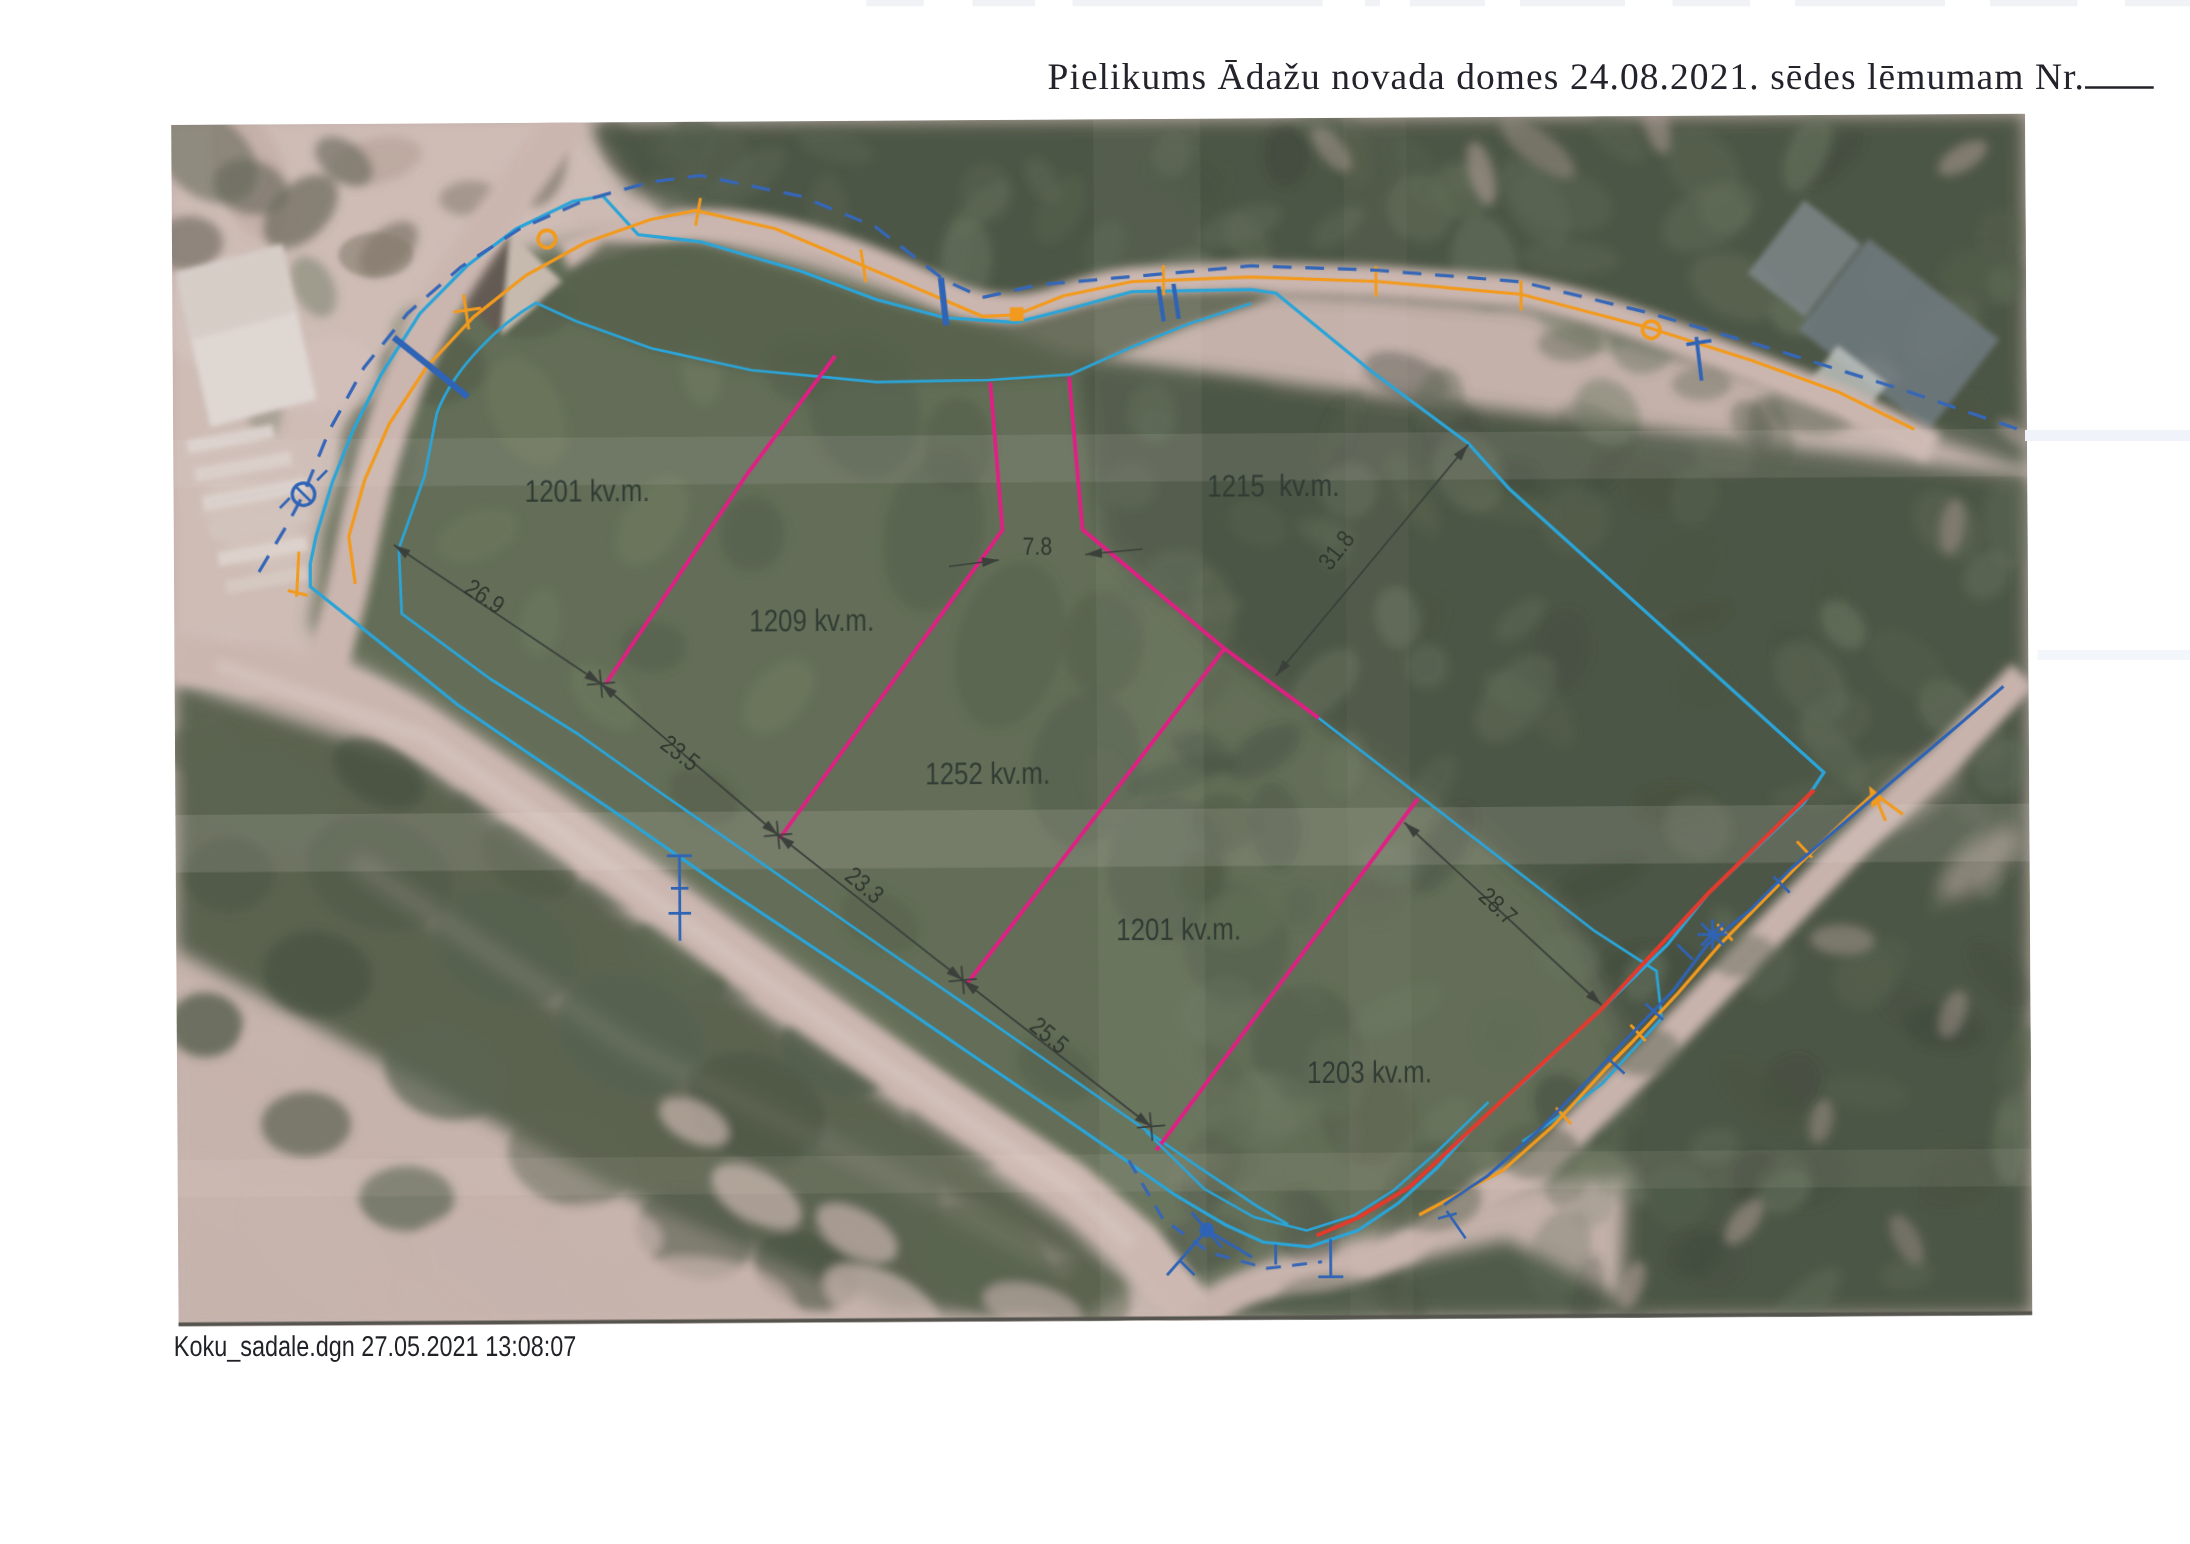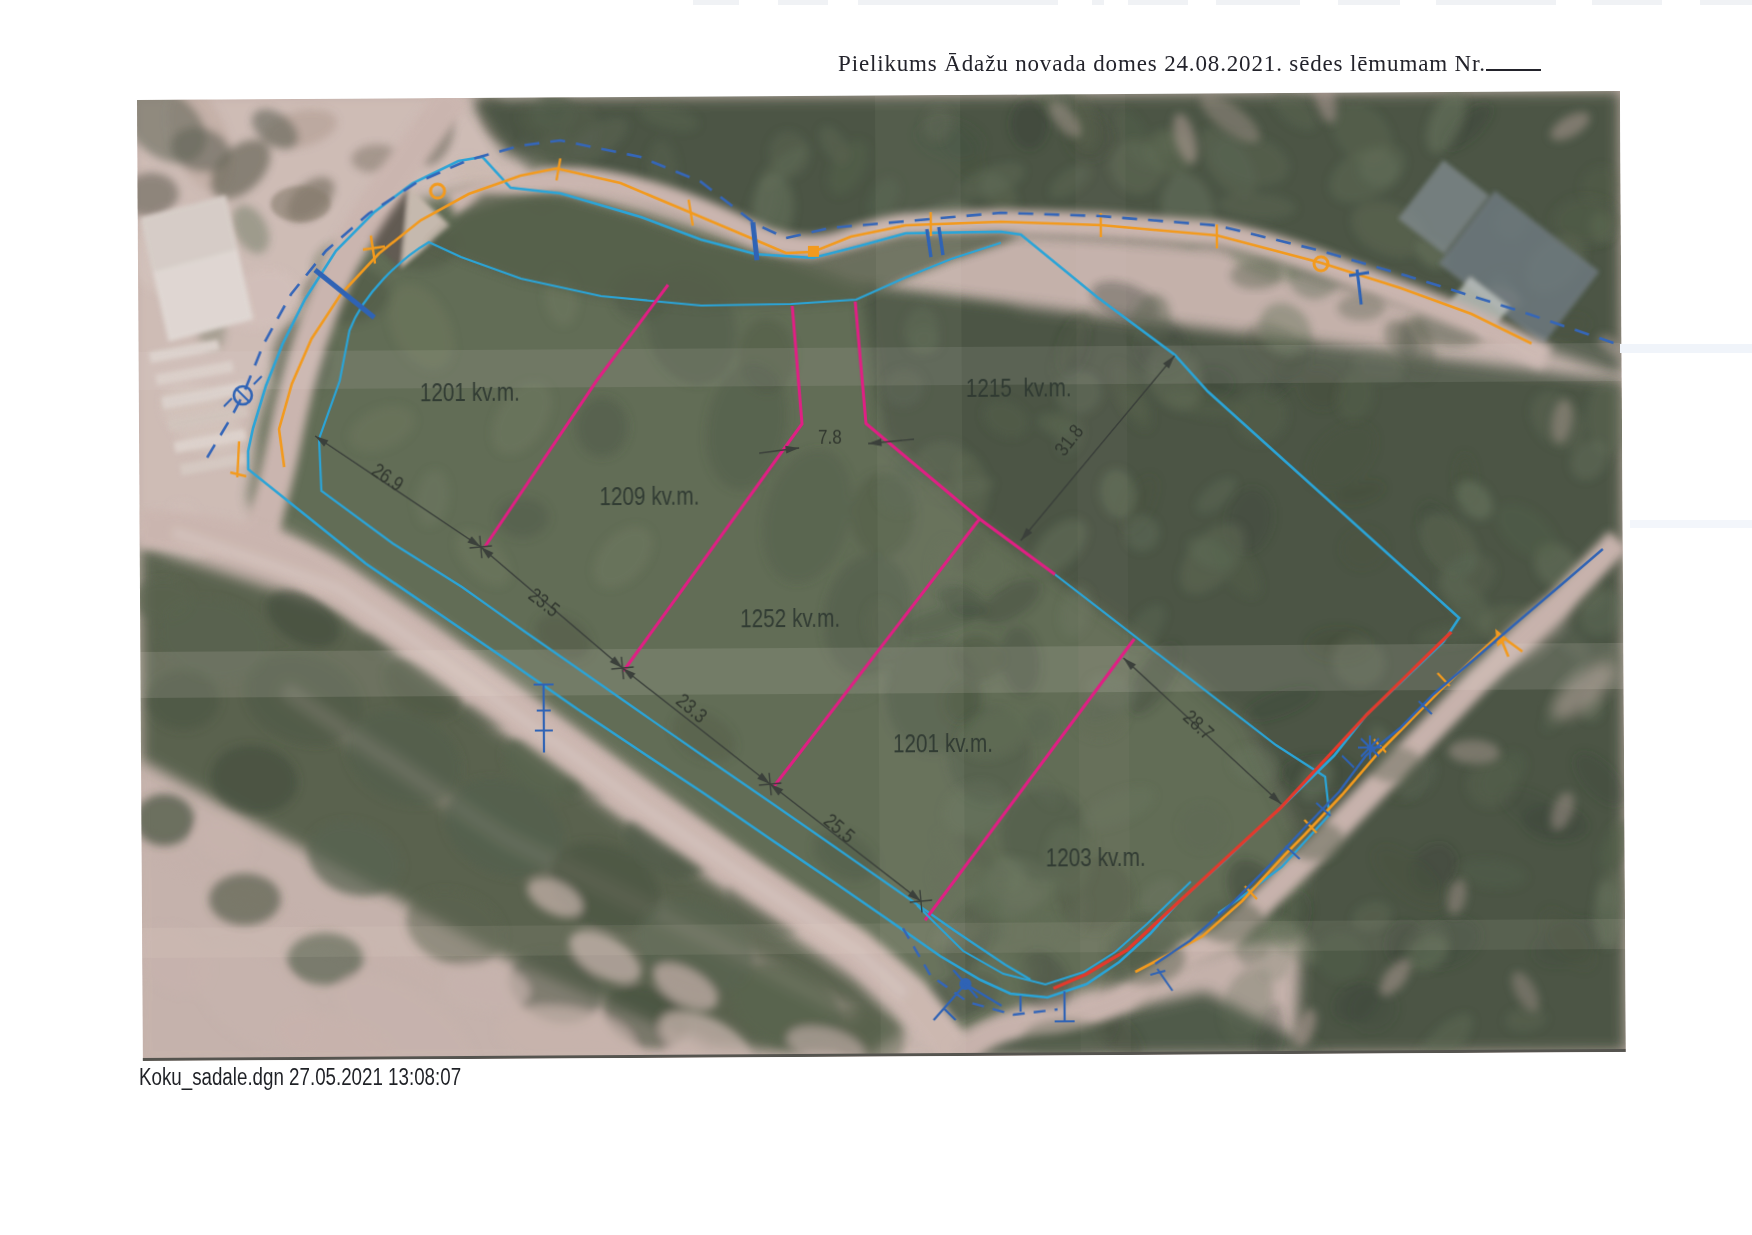--- a/index.html
+++ b/index.html
@@ -9,21 +9,21 @@
 <div class="abs" style="left:693px;top:0;width:46px;height:5px;background:#f0f2f5;"></div>
 <div class="abs" style="left:778px;top:0;width:50px;height:5px;background:#f0f2f5;"></div>
 <div class="abs" style="left:858px;top:0;width:200px;height:5px;background:#f0f2f5;"></div>
 <div class="abs" style="left:1092px;top:0;width:12px;height:5px;background:#f0f2f5;"></div>
 <div class="abs" style="left:1128px;top:0;width:60px;height:5px;background:#f0f2f5;"></div>
 <div class="abs" style="left:1216px;top:0;width:84px;height:5px;background:#f0f2f5;"></div>
 <div class="abs" style="left:1338px;top:0;width:62px;height:5px;background:#f0f2f5;"></div>
 <div class="abs" style="left:1436px;top:0;width:120px;height:5px;background:#f0f2f5;"></div>
 <div class="abs" style="left:1592px;top:0;width:70px;height:5px;background:#f0f2f5;"></div>
 <div class="abs" style="left:1700px;top:0;width:52px;height:5px;background:#f0f2f5;"></div>
-<div class="abs" style="left:838px;top:43px;width:760px;font-family:'Liberation Serif',serif;font-size:23px;letter-spacing:0.85px;color:#23232b;white-space:nowrap;">Pielikums Ādažu novada domes 24.08.2021. sēdes lēmumam Nr.<span style="display:inline-block;width:55px;border-bottom:2px solid #23232b;height:26px;"></span></div>
+<div class="abs" style="left:838px;top:43px;width:760px;font-family:'Liberation Serif',serif;font-size:30px;letter-spacing:0.85px;color:#23232b;white-space:nowrap;">Pielikums Ādažu novada domes 24.08.2021. sēdes lēmumam Nr.<span style="display:inline-block;width:55px;border-bottom:2px solid #23232b;height:26px;"></span></div>
 
 <div class="abs" style="left:137px;top:100px;width:1483px;height:961px;transform:rotate(-0.35deg);transform-origin:0 0;overflow:hidden;">
 <svg width="1483" height="961" viewBox="0 0 1483 961">
 <defs>
 <filter id="b2" x="-20%" y="-20%" width="140%" height="140%">
           <feGaussianBlur stdDeviation="2"></feGaussianBlur>
         </filter>
 <filter id="b4" x="-20%" y="-20%" width="140%" height="140%">
           <feGaussianBlur stdDeviation="4"></feGaussianBlur>
         </filter>

